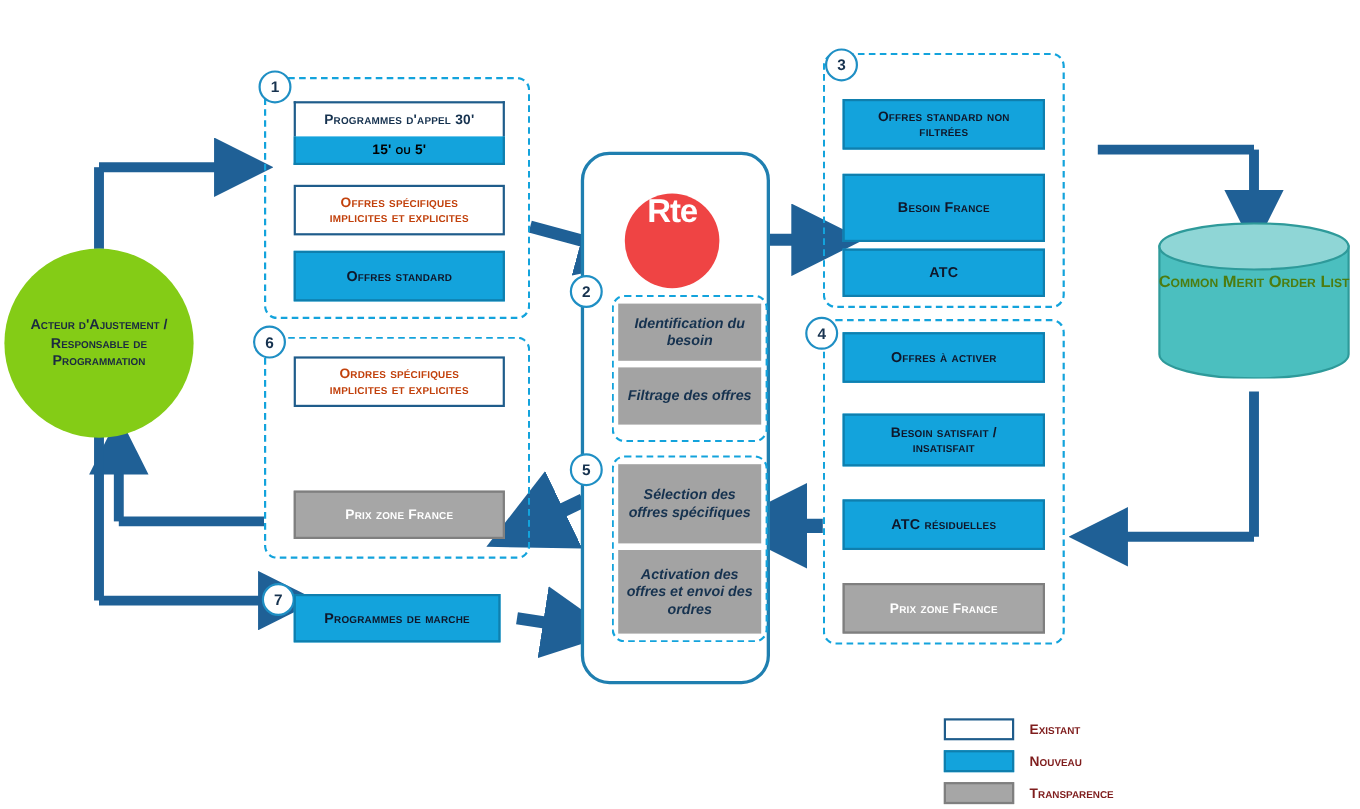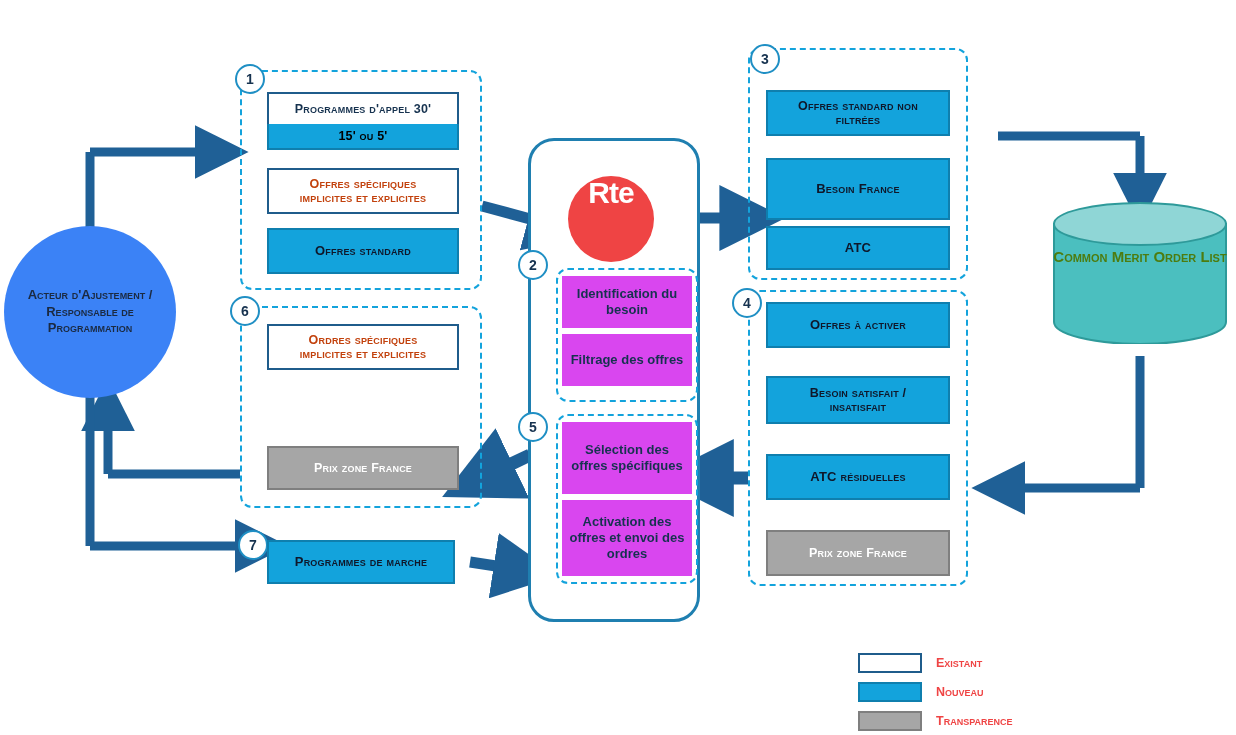--- a/index.html
+++ b/index.html
@@ -83,21 +83,21 @@
     align-items: center;
     justify-content: center;
   }
 
   
   .actor {
     box-sizing: border-box;
     width: 172px;
     height: 172px;
     border-radius: 50%;
-    background: #3b82f6;
+    background: #84cc16;
     color: #1b2a41;
     display: flex;
     align-items: center;
     justify-content: center;
     text-align: center;
     font-variant: small-caps;
     font-weight: bold;
     font-size: 13px;
     line-height: 1.3;
     padding: 8px;
@@ -118,30 +118,31 @@
     color: #ffffff;
     display: flex;
     align-items: flex-start;
     justify-content: center;
     font-size: 30px;
     font-weight: bold;
     letter-spacing: -1px;
   }
   .step-box {
     box-sizing: border-box;
-    background: #d946ef;
+    background: #a3a3a3;
     color: #16324f;
     display: flex;
     align-items: center;
     justify-content: center;
     text-align: center;
     font-weight: bold;
     font-size: 13px;
     line-height: 1.25;
     padding: 4px 6px;
+    font-style: italic;
   }
 
   
   .cyl-wrap { width: 176px; height: 142px; }
   .cyl-label {
     position: absolute;
     left: 0; right: 0;
     top: 46px;
     text-align: center;
     color: #4d7c0f;
@@ -161,21 +162,21 @@
   .legend-swatch {
     box-sizing: border-box;
     width: 64px;
     height: 20px;
     margin-right: 14px;
   }
   .legend-label {
     font-variant: small-caps;
     font-weight: bold;
     font-size: 12.5px;
-    color: #ef4444;
+    color: #7f1d1d;
   }
 
   svg.arrow-layer {
     position: absolute;
     left: 0; top: 0;
     width: 1236px;
     height: 735px;
     pointer-events: none;
   }
 </style>

